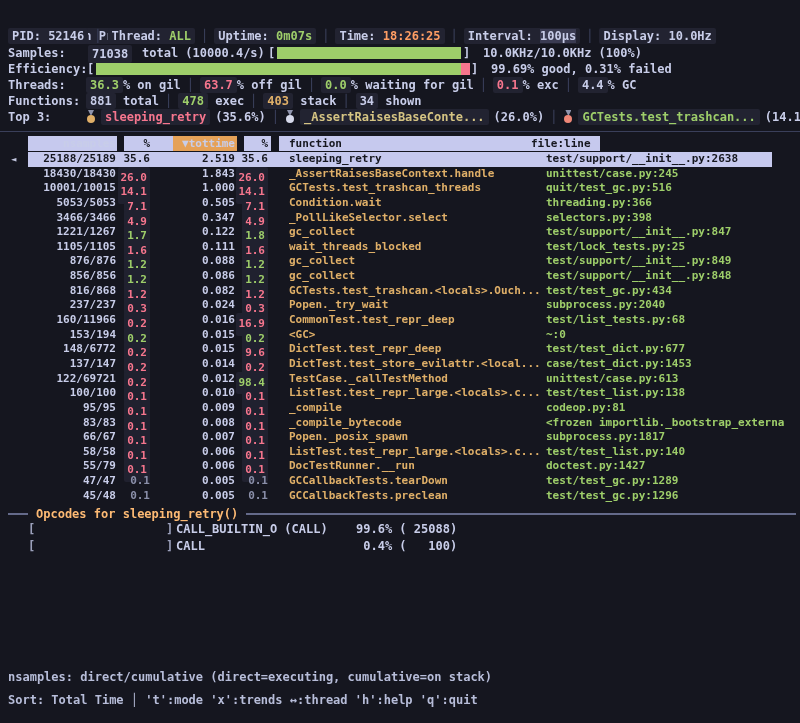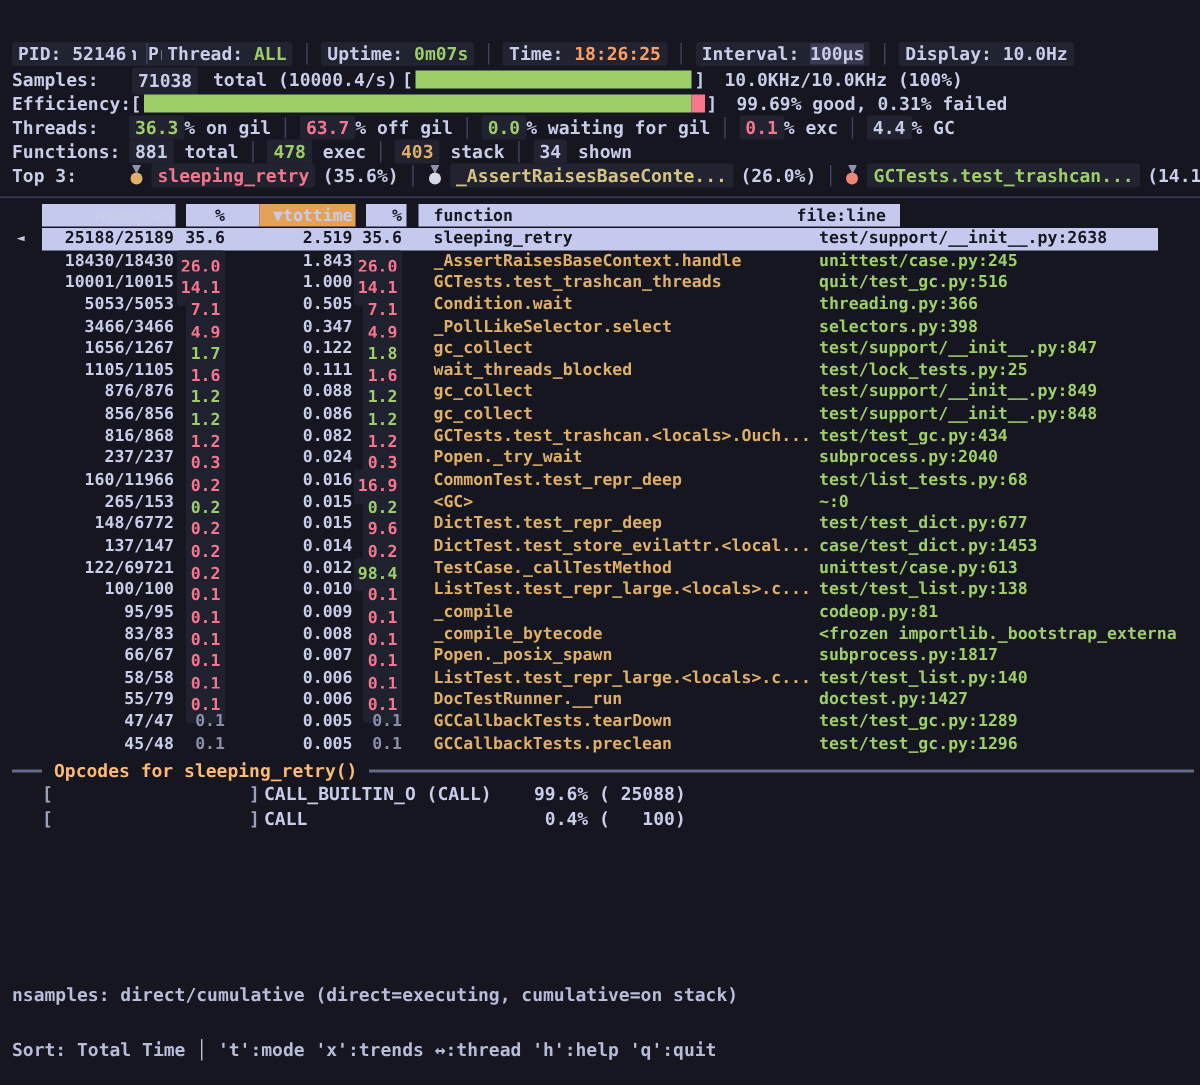--- a/index.html
+++ b/index.html
@@ -64,21 +64,21 @@
   .opline{position:relative;height:17px;line-height:17px;flex:none;white-space:pre}
   .opbracket{position:absolute;top:0;color:#9ba0bb}
   .opbar{position:absolute;left:38px;top:3px;width:126px;height:11px}
   .opfill{height:100%}
   .opfill.lav{background:var(--lav)}
   .opfill.gray{background:var(--opgray)}
   .opname{position:absolute;left:176px;top:0}
   .oppct{position:absolute;left:356px;width:148px;top:0;text-align:left;white-space:pre}
   .spacer{flex:1}
   .foot{height:17px;line-height:17px;padding-left:8px;color:var(--footer);flex:none;white-space:pre}
-  .foot2{margin-top:20px;margin-bottom:14px}
+  .foot2{margin-top:6px;margin-bottom:14px}
 </style>
 </head>
 <body>
 
 <div class="screen">
 
   <div class="line tline">
     <span class="chip">Tachyon Profiler</span>
   </div>
 
@@ -182,21 +182,21 @@
         <span class="cell c-ns">3466/3466</span>
         <span class="cell c-p1 red chipb">4.9</span>
         <span class="cell c-tt">0.347</span>
         <span class="cell c-p2 red chipb">4.9</span>
         <span class="cell c-fn">_PollLikeSelector.select</span>
         <span class="cell c-fl">selectors.py:398</span>
       </div>
       <div class="trow">
 
         <span class="marker"></span>
-        <span class="cell c-ns green">1656/1267</span>
+        <span class="cell c-ns green">1221/1267</span>
         <span class="cell c-p1 green chipb">1.7</span>
         <span class="cell c-tt green">0.122</span>
         <span class="cell c-p2 green chipb">1.8</span>
         <span class="cell c-fn">gc_collect</span>
         <span class="cell c-fl">test/support/__init__.py:847</span>
       </div>
       <div class="trow">
 
         <span class="marker"></span>
         <span class="cell c-ns">1105/1105</span>
@@ -252,21 +252,21 @@
         <span class="cell c-ns">160/11966</span>
         <span class="cell c-p1 red chipb">0.2</span>
         <span class="cell c-tt">0.016</span>
         <span class="cell c-p2 red chipb">16.9</span>
         <span class="cell c-fn">CommonTest.test_repr_deep</span>
         <span class="cell c-fl">test/list_tests.py:68</span>
       </div>
       <div class="trow">
 
         <span class="marker"></span>
-        <span class="cell c-ns green">265/153</span>
+        <span class="cell c-ns green">153/194</span>
         <span class="cell c-p1 green chipb">0.2</span>
         <span class="cell c-tt">0.015</span>
         <span class="cell c-p2 green chipb">0.2</span>
         <span class="cell c-fn white">&lt;GC&gt;</span>
         <span class="cell c-fl">~:0</span>
       </div>
       <div class="trow">
 
         <span class="marker"></span>
         <span class="cell c-ns">148/6772</span>

